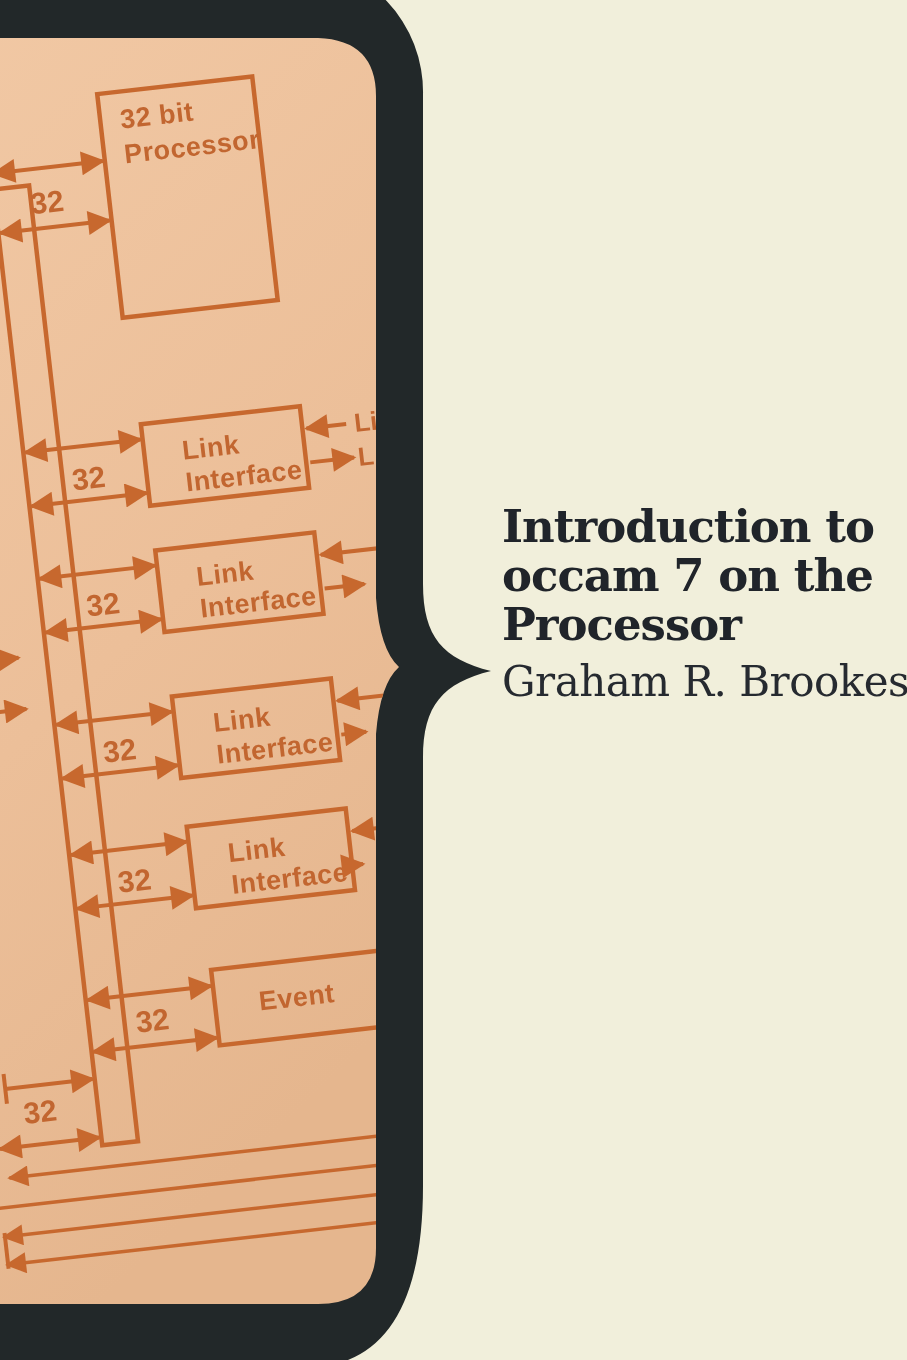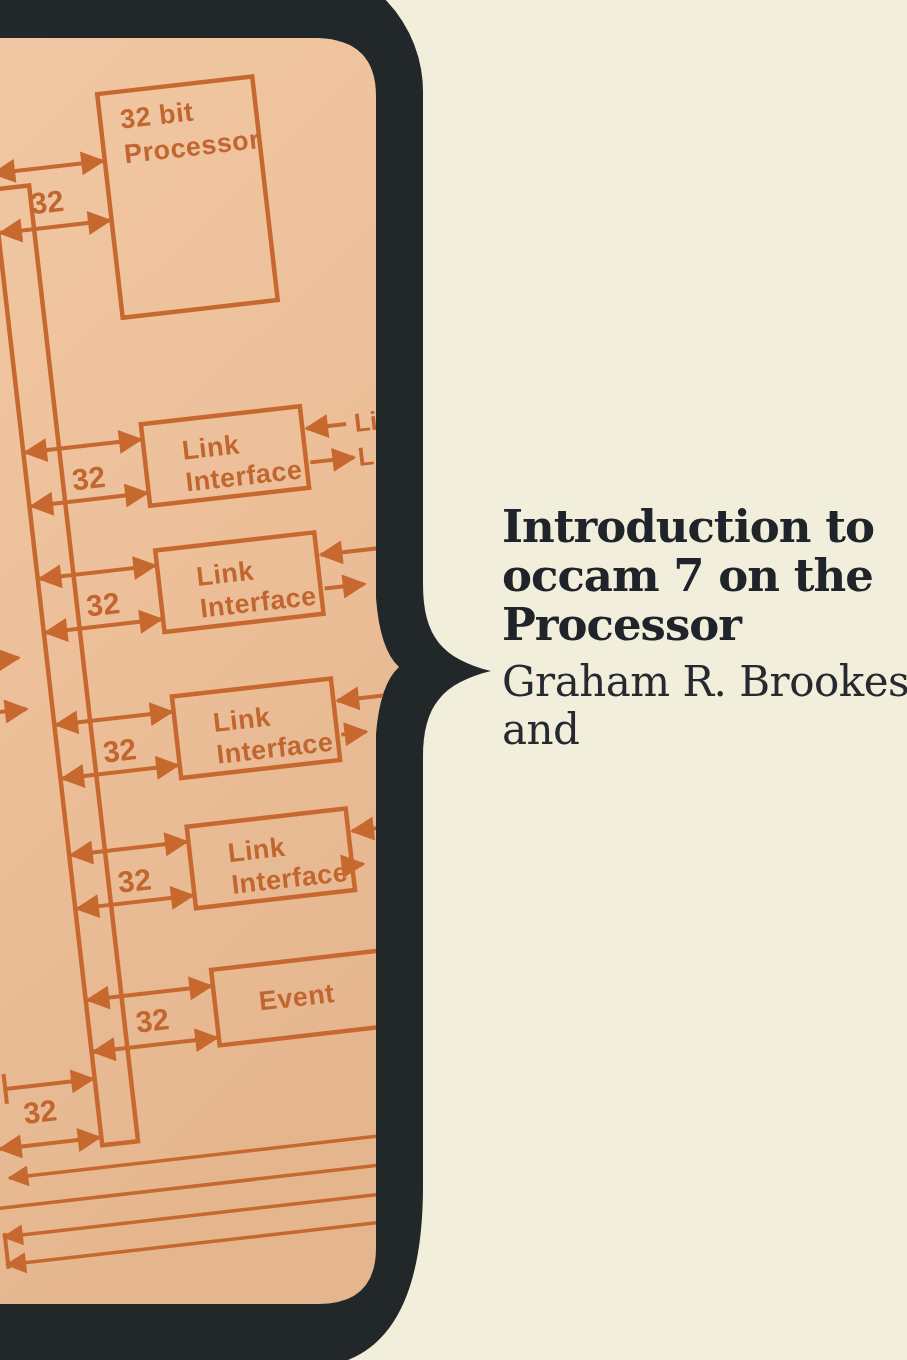--- a/index.html
+++ b/index.html
@@ -123,16 +123,15 @@
 </svg>
 
 <div class="title-area">
   <h1>
         <span class="tline">Introduction to</span>
         <span class="tline">occam 7 on the</span>
         <span class="tline">Processor</span>
       </h1>
   <p class="authors">
         <span class="aline">Graham R. Brookes</span>
-        <span class="aline">and</span>
       </p>
 </div>
 </div>
 
 </body></html>

